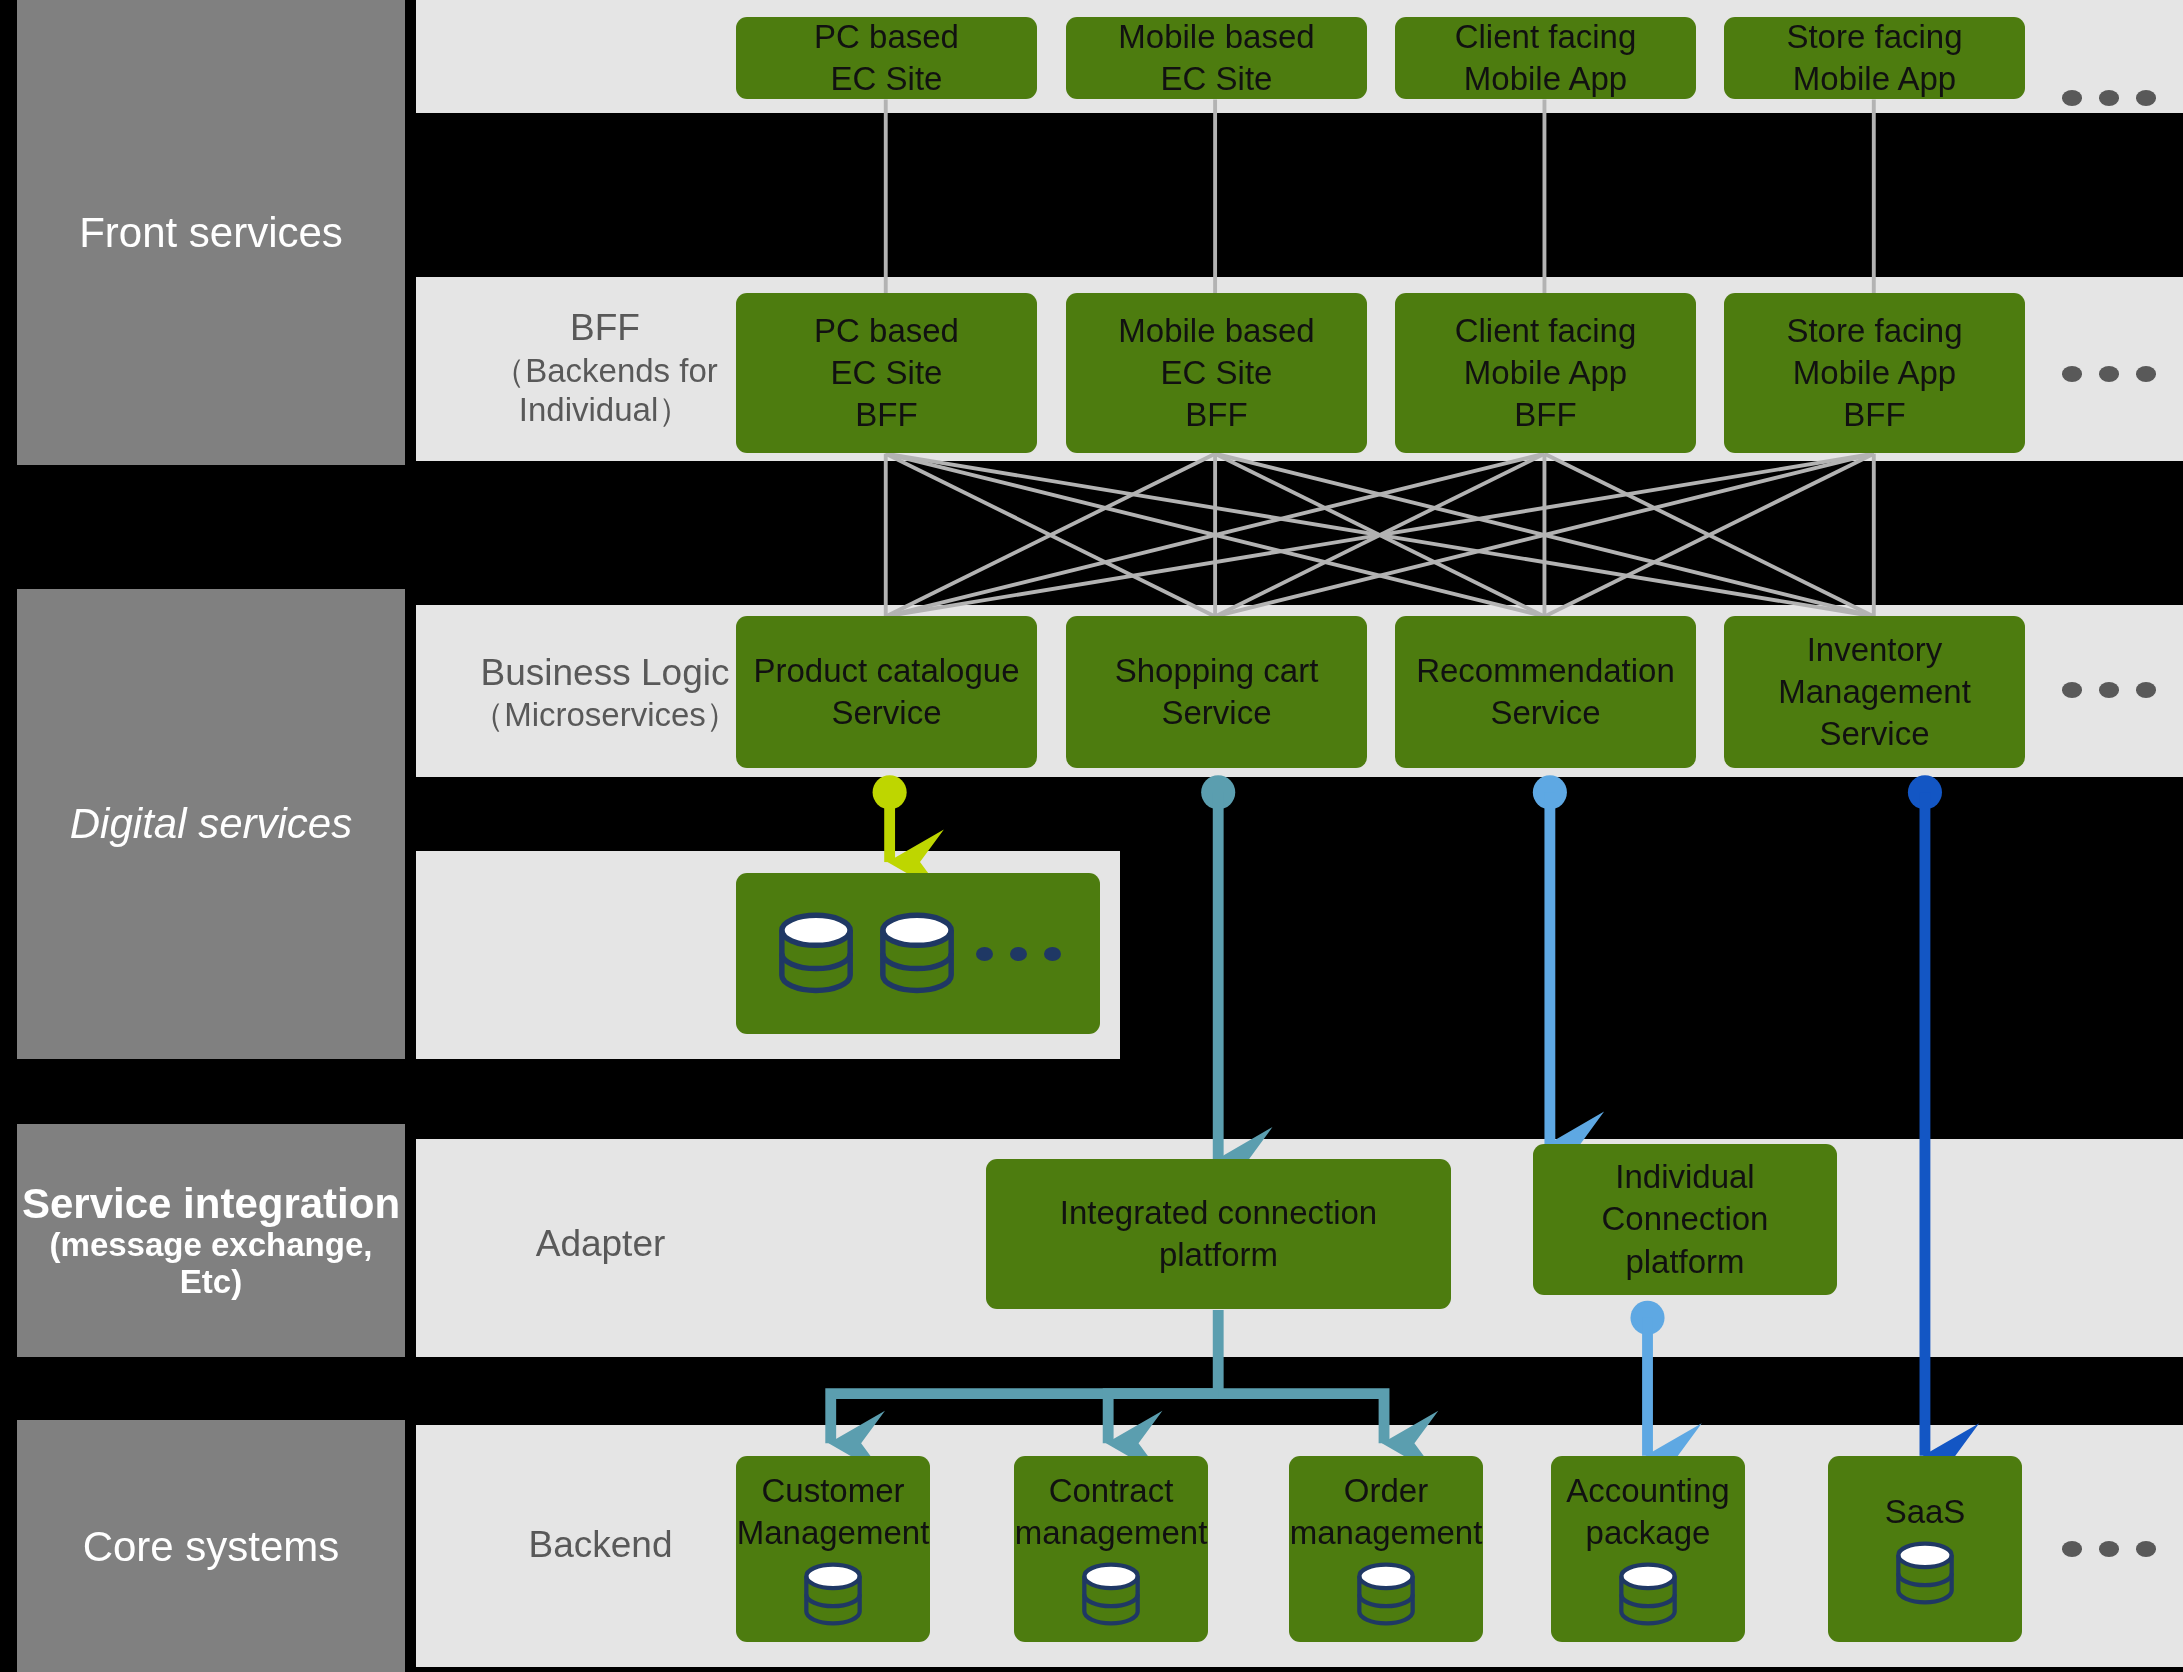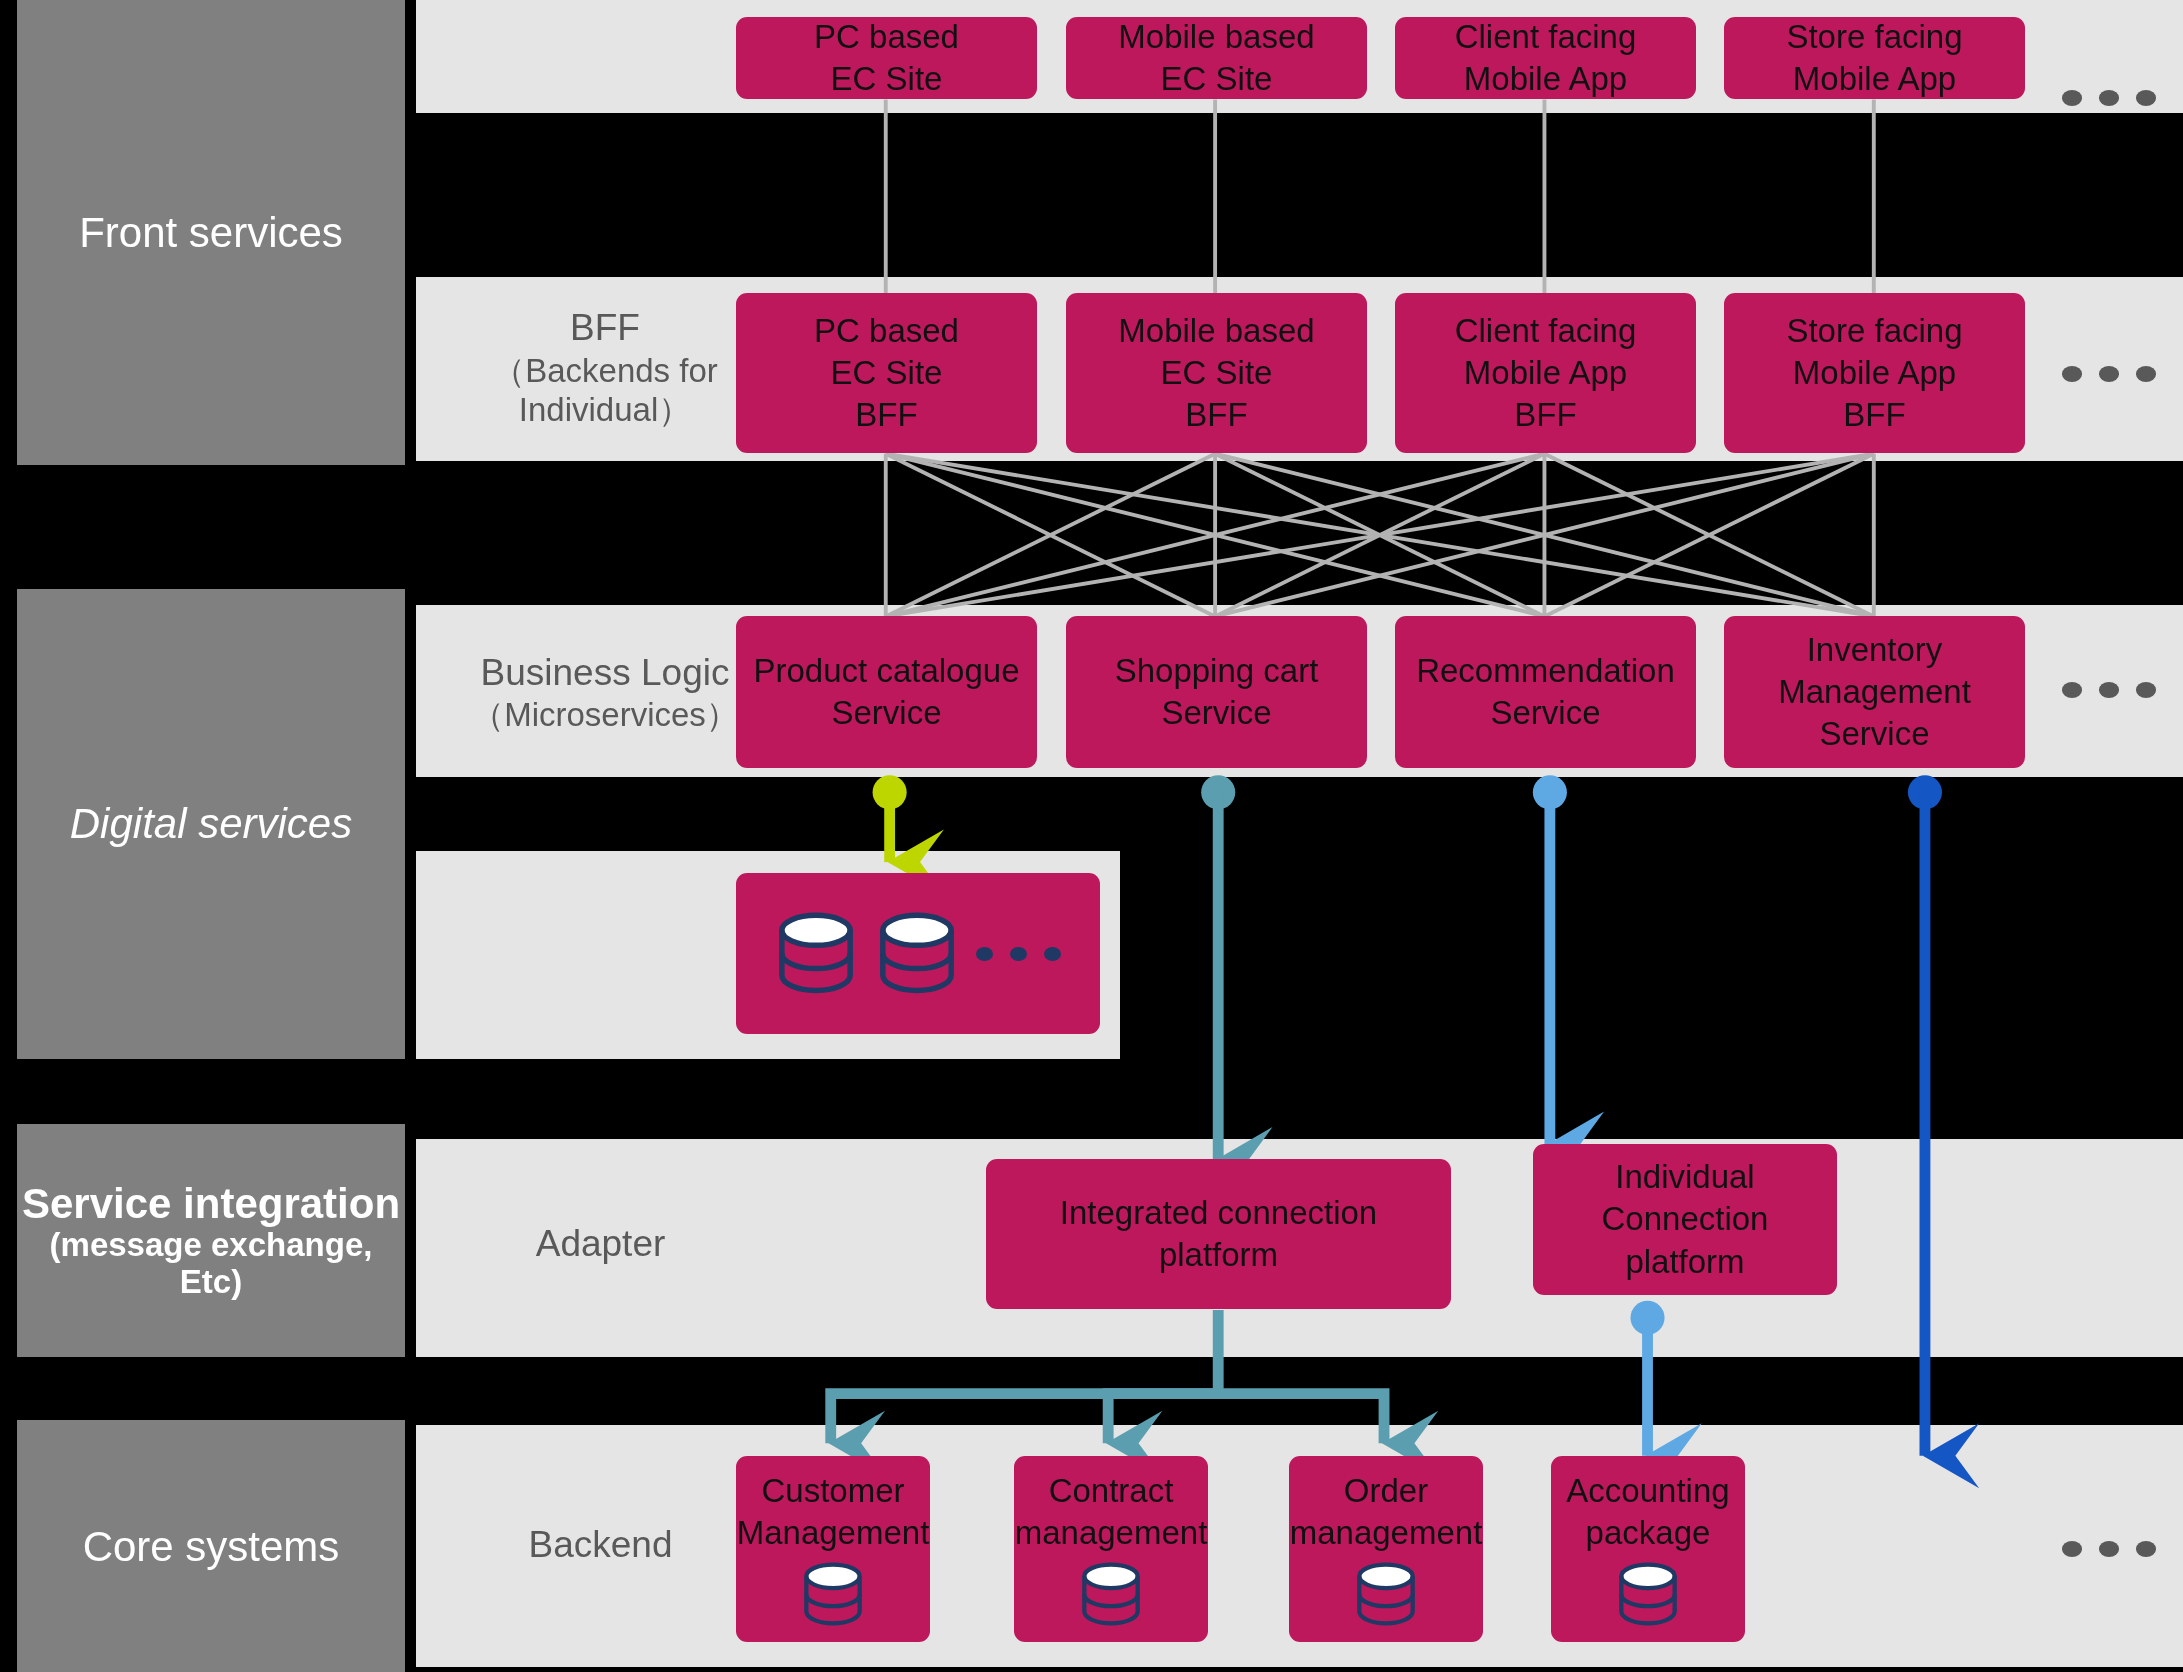--- a/index.html
+++ b/index.html
@@ -25,21 +25,21 @@
   
   .rowlabel{
     position:absolute;color:#595959;text-align:center;
     font-size:37px;line-height:1.2;display:flex;
     align-items:center;justify-content:center;flex-direction:column;
   }
   .rowlabel .small{font-size:33px;display:block;}
 
   
   .card{
-    position:absolute;background:#be185d;border-radius:11px;
+    position:absolute;background:#4d7c0f;border-radius:11px;
     display:flex;align-items:center;justify-content:center;
     text-align:center;color:#111;font-size:33px;line-height:1.28;
     box-sizing:border-box;padding:3.1px 4.7px;
   }
   .card.with-db{flex-direction:column;justify-content:center;gap:6.2px;}
 
   
   .dots{position:absolute;display:flex;align-items:center;gap:17px;}
   .dots i{display:block;width:20px;height:15.5px;border-radius:50%;background:#595959;}
   .dots.navy i{background:#1F3864;width:17px;height:14px;}
@@ -344,20 +344,30 @@
       <span>Accounting</span><br>
       <span>package</span>
     </div>
     <svg class="dbsvg" width="64" height="67" viewBox="0 0 60 62">
       <ellipse cx="30" cy="14" rx="25" ry="11" fill="#fff" stroke="#1F3864" stroke-width="4"></ellipse>
       <path d="M5,14 L5,47 A25,11 0 0 0 55,47 L55,14" fill="none" stroke="#1F3864" stroke-width="4"></path>
       <path d="M5,31 A25,11 0 0 0 55,31" fill="none" stroke="#1F3864" stroke-width="4"></path>
     </svg>
   </div>
 
+  <div class="card with-db" style="left:1828px;top:1456px;width:194px;height:186px;">
+    <div>
+      <span>SaaS</span>
+    </div>
+    <svg class="dbsvg" width="64" height="67" viewBox="0 0 60 62">
+      <ellipse cx="30" cy="14" rx="25" ry="11" fill="#fff" stroke="#1F3864" stroke-width="4"></ellipse>
+      <path d="M5,14 L5,47 A25,11 0 0 0 55,47 L55,14" fill="none" stroke="#1F3864" stroke-width="4"></path>
+      <path d="M5,31 A25,11 0 0 0 55,31" fill="none" stroke="#1F3864" stroke-width="4"></path>
+    </svg>
+  </div>
 
   <div class="dots" style="left:2062px;top:1541px;">
     <i></i>
       <i></i>
       <i></i>
   </div>
 
 </div>
 
 

